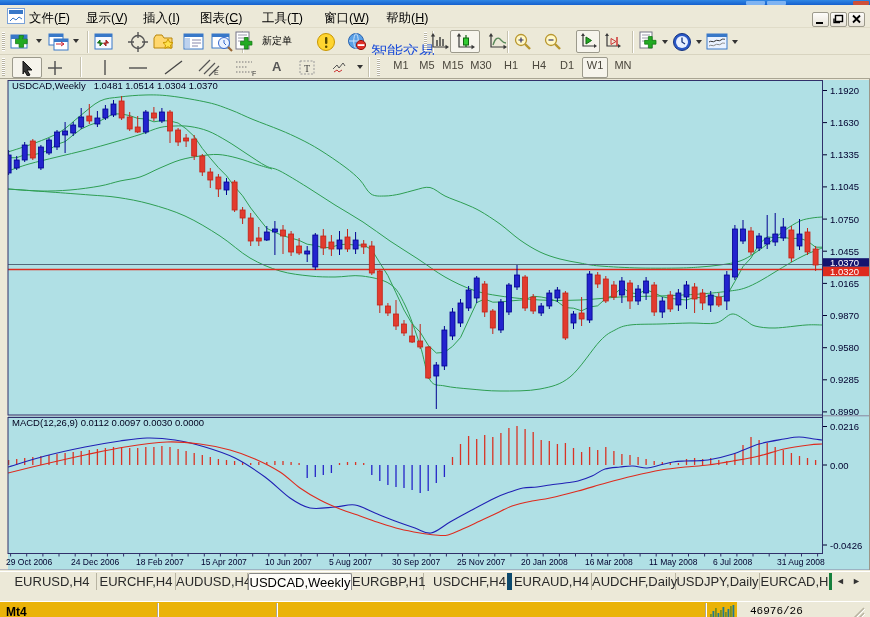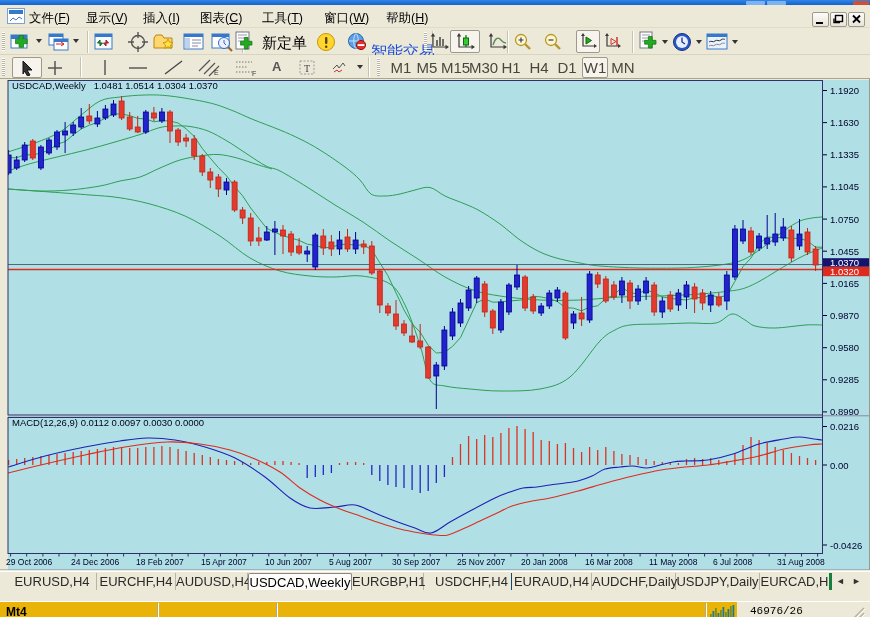--- a/index.html
+++ b/index.html
@@ -5,21 +5,21 @@
 .abs{position:absolute}
 .titlebar{left:0;top:0;width:870px;height:5px;background:linear-gradient(#3087E4,#1560CE)}
 .menubar{left:0;top:5px;width:870px;height:23px;background:#ECE9D8;border-bottom:1px solid #E0DCC8}
 .menu{position:absolute;top:5px;font-size:12.5px;color:#000}
 .toolbar1{left:0;top:28px;width:870px;height:27px;background:#ECE9D8;border-bottom:1px solid #D8D4C0}
 .toolbar2{left:0;top:55px;width:870px;height:24px;background:#ECE9D8;border-bottom:1px solid #A9A593}
 .grip{position:absolute;width:3px;background:repeating-linear-gradient(#fff 0,#fff 1px,#B8B4A2 1px,#B8B4A2 2px)}
 .sep{position:absolute;width:2px;border-left:1px solid #C6C2AE;border-right:1px solid #fff}
 .tbtn{position:absolute;display:flex;align-items:center;justify-content:center}
 .pressed{background:#F6F4EC;border:1px solid #9C9A8C;border-radius:2px}
-.tf{position:absolute;font-size:15px;color:#4A463C;text-align:center;width:24px;top:4px}
+.tf{position:absolute;font-size:11px;color:#4A463C;text-align:center;width:24px;top:4px}
 .wbtn{position:absolute;top:7px;width:17px;height:15px;background:linear-gradient(#FDFCFA,#E8E4D8);border:1px solid #9C9A8C;border-radius:2px;font-size:10px;text-align:center;line-height:13px;font-weight:bold}
 .tabbar{left:0;top:571px;width:870px;height:19px;background:#ECE9D8;border-top:1px solid #fff}
 .tab{position:absolute;top:1px;height:17px;font-size:13px;color:#2A2A2A;line-height:17px}
 .statusbar{left:0;top:601px;width:737px;height:27px;background:#eab308}
 </style></head><body>
 <div class="abs titlebar">
     <div class="abs" style="left:746px;top:1px;width:19px;height:4px;background:#7EB3F2;border-radius:1px"></div>
     <div class="abs" style="left:767px;top:1px;width:19px;height:4px;background:#7EB3F2;border-radius:1px"></div>
     <div class="abs" style="left:853px;top:1px;width:16px;height:4px;background:#CE5038;border-radius:1px"></div>
   </div>
@@ -91,21 +91,21 @@
       <circle cx="13" cy="11" r="5.5" fill="#EAF2FF" stroke="#36C"></circle>
       <path d="M13 8v3l2 2" stroke="#36C" fill="none"></path>
       <path d="M17 15l4 4" stroke="#963" stroke-width="2.2"></path>
     </svg>
     <div class="sep" style="left:242px;top:3px;height:22px"></div>
     <svg class="abs" style="left:234px;top:3px" width="24" height="22">
       <rect x="2" y="1" width="13" height="17" fill="#fff" stroke="#778"></rect>
       <path d="M4 4h9M4 7h9M4 10h6" stroke="#99A"></path>
       <path d="M13 10h4v4h4v4h-4v4h-4v-4h-4v-4h4z" fill="#22AA22" stroke="#117711" stroke-width="0.8" transform="translate(-2,-3) scale(0.95)"></path>
     </svg>
-    <div class="abs" style="left:262px;top:6px;font-size:15px;color:#000">新定单</div>
+    <div class="abs" style="left:262px;top:6px;font-size:10px;color:#000">新定单</div>
     <svg class="abs" style="left:316px;top:4px" width="22" height="20">
       <circle cx="10" cy="10" r="8.5" fill="#FFD530" stroke="#C89600"></circle>
       <rect x="9" y="5" width="2.4" height="7" rx="1" fill="#5A4A00"></rect>
       <rect x="9" y="13.6" width="2.4" height="2.4" rx="1" fill="#5A4A00"></rect>
     </svg>
     <svg class="abs" style="left:346px;top:4px" width="22" height="20">
       <circle cx="10" cy="9" r="7.5" fill="#5AA0E6" stroke="#2A64B0"></circle>
       <path d="M3 9h14M10 1.5c3 2.2 3 12.8 0 15M10 1.5c-3 2.2-3 12.8 0 15" stroke="#CDE4FA" fill="none" stroke-width="1"></path>
       <circle cx="15" cy="13" r="4.6" fill="#E03028" stroke="#90140E"></circle>
       <rect x="11.6" y="12.2" width="6.8" height="1.8" fill="#fff"></rect>
@@ -662,21 +662,21 @@
 <line x1="0" y1="570" x2="870" y2="570" stroke="#8A87A0" stroke-width="1"></line>
 <line x1="869.5" y1="79" x2="869.5" y2="570" stroke="#9B978A" stroke-width="1"></line>
 </g>
 </svg>
 <div class="abs tabbar">
  <div class="tab" style="left:8px;width:89px;text-align:center;border-right:1px solid #B8B4A2">EURUSD,H4</div>
     <div class="tab" style="left:97px;width:79px;text-align:center;border-right:1px solid #B8B4A2">EURCHF,H4</div>
     <div class="tab" style="left:176px;width:72px;text-align:center;border-right:1px solid #B8B4A2">AUDUSD,H4</div>
     <div class="tab" style="left:248px;width:104px;background:#FDFCF8;border:1px solid #888;border-bottom:none;border-radius:2px 2px 0 0;text-align:center;color:#000">USDCAD,Weekly</div>
     <div class="tab" style="left:352px;width:72px;text-align:center;border-right:1px solid #B8B4A2">EURGBP,H1</div>
-    <div class="tab" style="left:432px;width:80px;text-align:center;border-right:1px solid #0c4a6e">USDCHF,H4</div>
+    <div class="tab" style="left:432px;width:80px;text-align:center;border-right:5px solid #0c4a6e">USDCHF,H4</div>
     <div class="tab" style="left:512px;width:80px;text-align:center;border-right:1px solid #B8B4A2">EURAUD,H4</div>
     <div class="tab" style="left:592px;width:84px;text-align:center;border-right:1px solid #B8B4A2">AUDCHF,Daily</div>
     <div class="tab" style="left:676px;width:84px;text-align:center;border-right:1px solid #B8B4A2">USDJPY,Daily</div>
     <div class="tab" style="left:760px;width:72px;text-align:center;border-right:3px solid #15803d">EURCAD,H</div>
  <div class="abs" style="left:836px;top:4px;font-size:9px;color:#333">◄</div>
  <div class="abs" style="left:852px;top:4px;font-size:9px;color:#333">►</div>
 </div>
 <div class="abs statusbar">
  <div class="abs" style="left:0;top:0;width:870px;height:1px;background:#fff"></div>
  <div class="abs" style="left:6px;top:4px;font-weight:bold;font-size:12px">Mt4</div>

